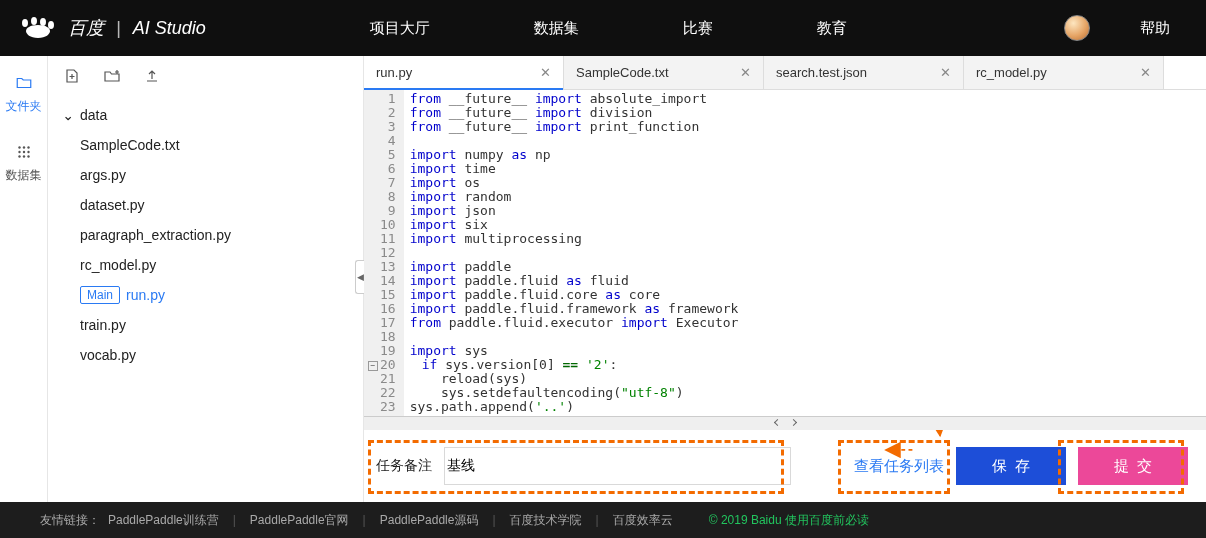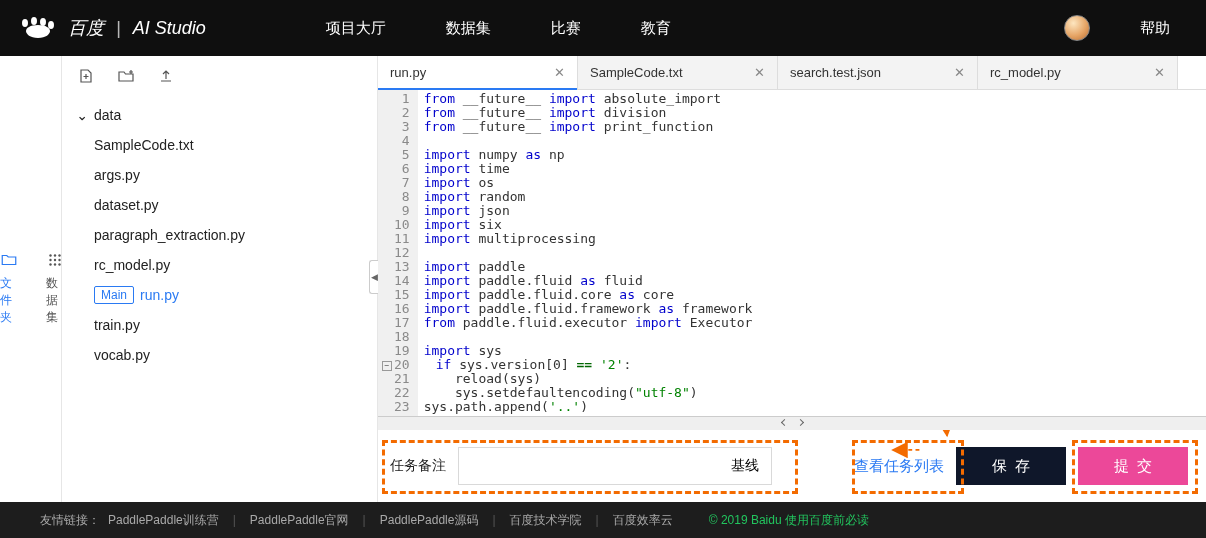--- a/index.html
+++ b/index.html
@@ -5,30 +5,30 @@
 * { margin: 0; padding: 0; box-sizing: border-box; }
 body { font-family: -apple-system, "Segoe UI", "Microsoft YaHei", sans-serif; font-size: 13px; color: #333; background: #fff; overflow: hidden; }
 .root { width: 1206px; height: 538px; position: relative; display: flex; flex-direction: column; }
 
 
 .header { height: 56px; background: #0f0f0f; display: flex; align-items: center; padding: 0 16px; color: #fff; }
 .logo { display: flex; align-items: center; gap: 8px; font-size: 18px; font-style: italic; }
 .logo-bear { width: 44px; height: 24px; }
 .logo-sep { opacity: .7; padding: 0 4px; }
 .nav { display: flex; gap: 60px; margin-left: 120px; font-size: 15px; }
-.nav a { color: #fff; text-decoration: none; cursor: pointer; }
+.nav a { color: #fff; text-decoration: none; cursor: pointer; margin-left: 44px; }
 .spacer { flex: 1; }
 .avatar { width: 26px; height: 26px; border-radius: 50%; background: radial-gradient(circle at 35% 30%, #fde6c0 0%, #e6a566 55%, #b86c30 100%); border: 1px solid #888; margin-right: 50px; }
 .help { color: #fff; font-size: 15px; margin-right: 20px; cursor: pointer; }
 
 
 .main { flex: 1; display: flex; min-height: 0; }
 
 
-.rail { width: 62px; border-right: 1px solid #e6e6e6; display: flex; flex-direction: row; align-items: center; padding-top: 18px; gap: 28px; }
+.rail { width: 48px; border-right: 1px solid #e6e6e6; display: flex; flex-direction: column; align-items: center; padding-top: 18px; gap: 28px; }
 .rail-item { display: flex; flex-direction: column; align-items: center; gap: 6px; cursor: pointer; color: #555; }
 .rail-item.active { color: #2a7af3; }
 .rail-label { font-size: 12px; }
 
 
 .files { width: 316px; border-right: 1px solid #e6e6e6; display: flex; flex-direction: column; }
 .files-toolbar { height: 40px; display: flex; align-items: center; gap: 24px; padding-left: 16px; color: #555; }
 .files-toolbar .ico { width: 16px; height: 16px; cursor: pointer; }
 .tree { padding: 4px 0; overflow-y: auto; }
 .tree-row { display: flex; align-items: center; height: 30px; padding-left: 16px; cursor: pointer; font-size: 14px; color: #222; gap: 6px; }
@@ -59,24 +59,24 @@
 .str { color: #008200; }
 .fold { display:inline-block; width:10px; height:10px; border:1px solid #999; color:#555; font-size:8px; line-height:8px; text-align:center; margin-right:2px; position:relative; top:-1px; }
 .hscroll { height: 14px; background: #efefef; border-top: 1px solid #ccc; position: relative; }
 .hscroll::before { content:""; position:absolute; left:50%; margin-left:-10px; top:3px; width:4px; height:4px; border-left:1px solid #666; border-bottom:1px solid #666; transform: rotate(45deg);}
 .hscroll::after { content:""; position:absolute; left:50%; margin-left:6px; top:3px; width:4px; height:4px; border-right:1px solid #666; border-top:1px solid #666; transform: rotate(45deg);}
 
 
 .actionbar { height: 72px; background: #fff; display: flex; align-items: center; padding: 0 18px 0 12px; gap: 12px; position: relative; }
 .task-group { display: flex; align-items: center; gap: 12px; }
 .task-label { font-size: 14px; color: #222; }
-.task-input { width: 314px; height: 38px; border: 1px solid #d9d9d9; padding: 0 12px; font-size: 14px; outline: none; text-align: right; }
+.task-input { width: 347px; height: 38px; border: 1px solid #d9d9d9; padding: 0 2px; font-size: 14px; outline: none; }
 .link-view { color: #2a7af3; font-size: 15px; cursor: pointer; }
 .btn { width: 110px; height: 38px; display: flex; align-items: center; justify-content: center; font-size: 15px; letter-spacing: 8px; padding-left: 8px; cursor: pointer; }
-.btn-save { background: #0f172a; color: #fff; }
+.btn-save { background: #1d4ed8; color: #fff; }
 .btn-submit { background: #ec4899; color: #fff; }
 .hl { position: absolute; border: 3px dashed #f36b00; pointer-events: none; }
 .hl1 { left: 4px; top: 10px; width: 416px; height: 54px; }
 .hl2 { left: 474px; top: 10px; width: 112px; height: 54px; }
 .hl3 { left: 694px; top: 10px; width: 126px; height: 54px; }
 
 
 .arrows { position:absolute; left:0; top:0; width:100%; height:100%; pointer-events:none; }
 
 

